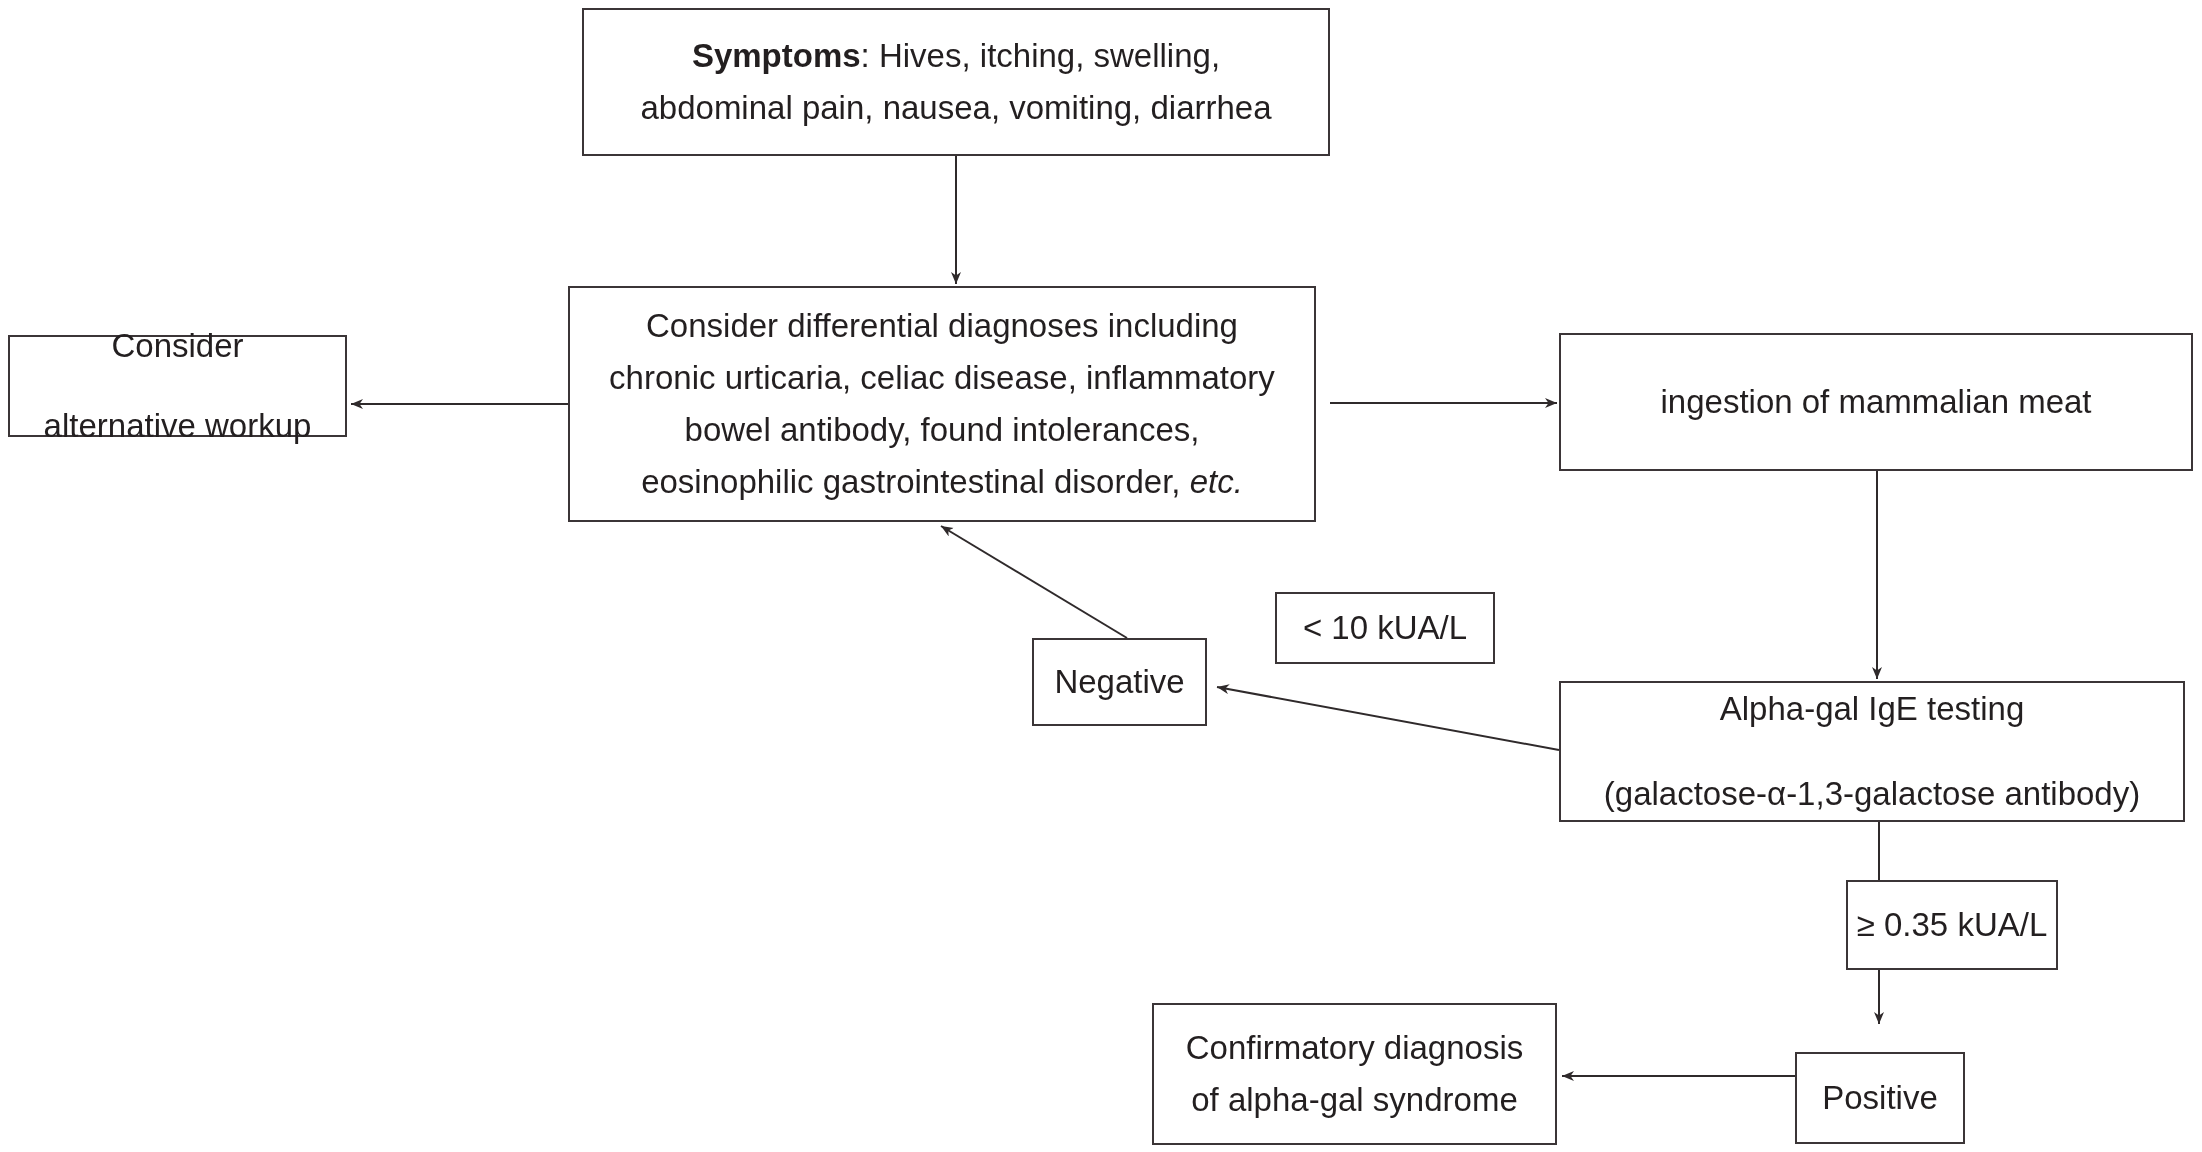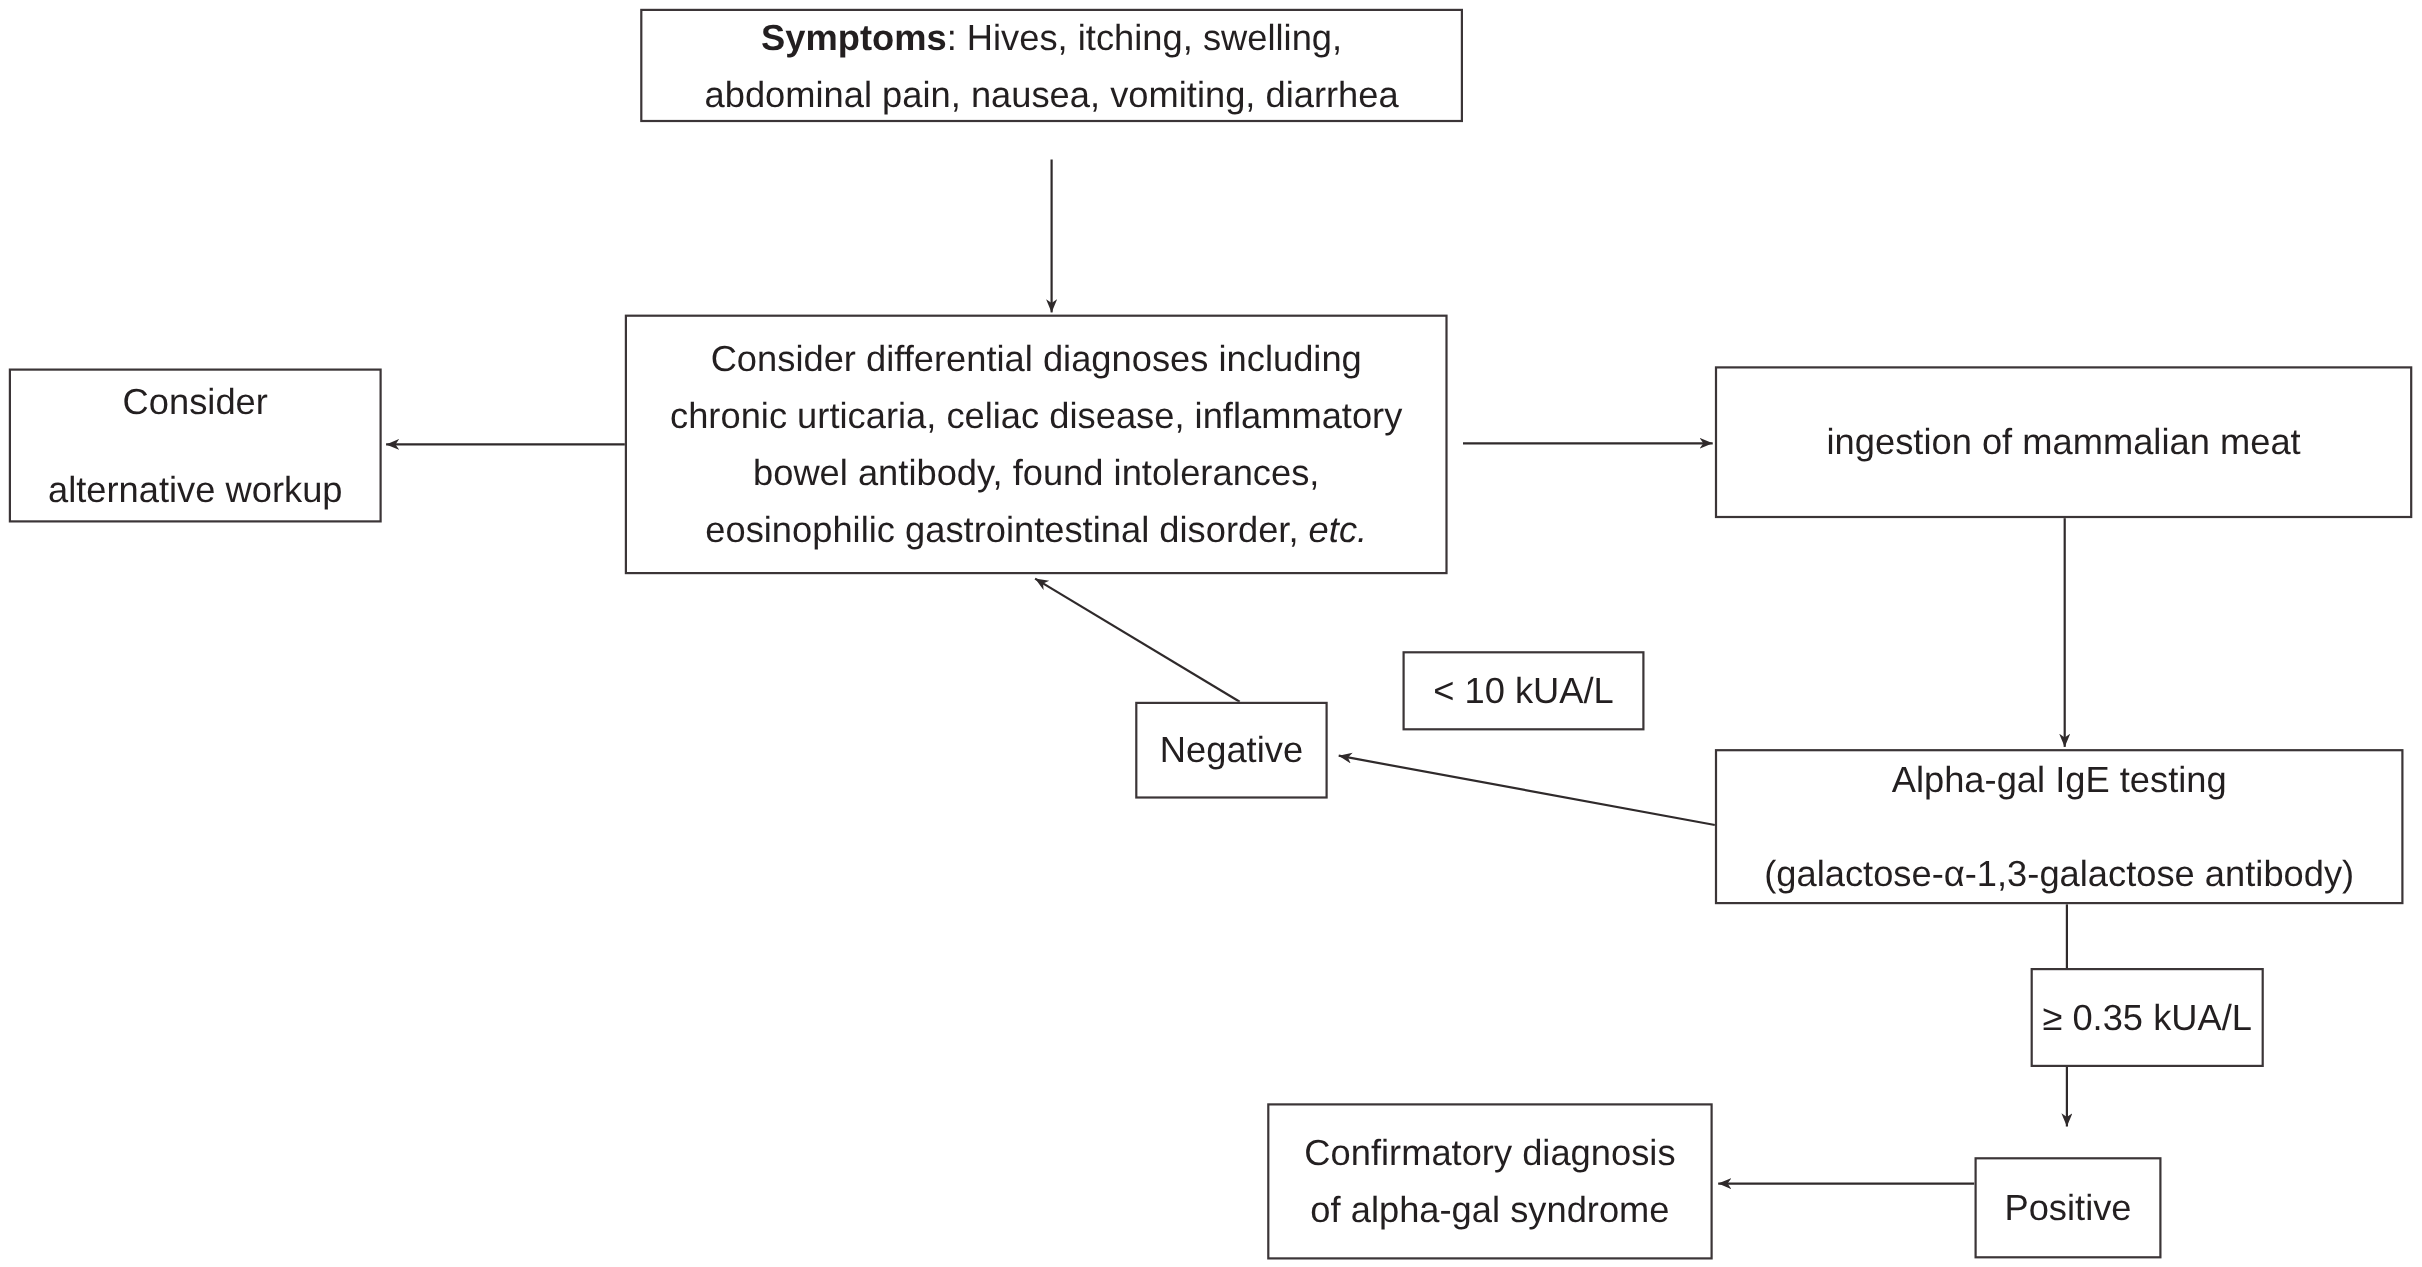--- a/index.html
+++ b/index.html
@@ -34,23 +34,23 @@
     align-items: center;
     justify-content: center;
     text-align: center;
     font-size: 33px;
     line-height: 52px;
     white-space: nowrap;
   }
   .node b { font-weight: 700; }
   .node i { font-style: italic; }
 
-  #n-symptoms     { left: 582px;  top: 8px;    width: 748px; height: 103px; }
+  #n-symptoms     { left: 582px;  top: 8px;    width: 748px; height: 148px; }
   #n-differential { left: 568px;  top: 286px;  width: 748px; height: 236px; }
-  #n-alternative  { left: 8px;    top: 335px;  width: 339px; height: 140px; gap: 28px; }
+  #n-alternative  { left: 8px;    top: 335px;  width: 339px; height: 102px; gap: 28px; }
   #n-association  { left: 1559px; top: 333px;  width: 634px; height: 138px; }
   #n-ige          { left: 1559px; top: 681px;  width: 626px; height: 141px; justify-content: space-between; }
   #n-negative     { left: 1032px; top: 638px;  width: 175px; height: 88px;  }
   #n-lt           { left: 1275px; top: 592px;  width: 220px; height: 72px;  }
   #n-ge           { left: 1846px; top: 880px;  width: 212px; height: 90px;  }
   #n-positive     { left: 1795px; top: 1028px; width: 170px; height: 92px; margin-top: 24px;  }
   #n-confirmatory { left: 1152px; top: 1003px; width: 405px; height: 142px; }
 </style>
 </head>
 <body>

